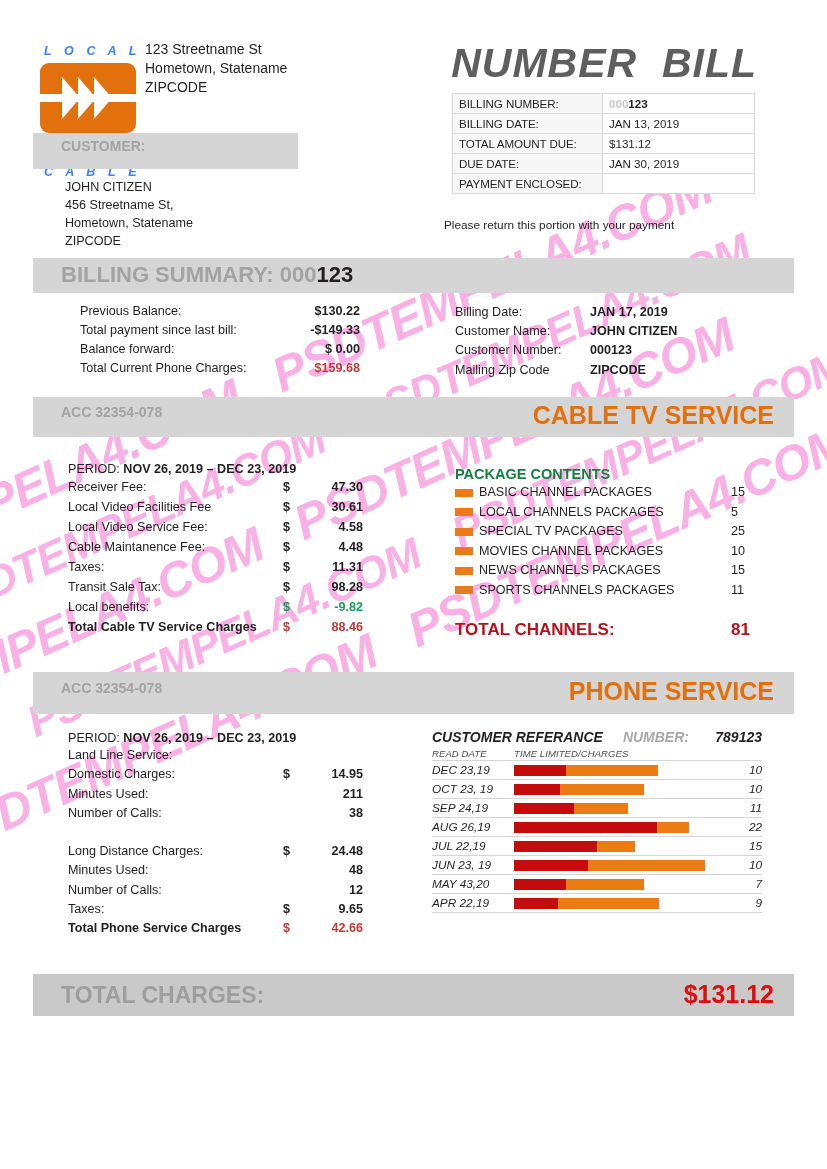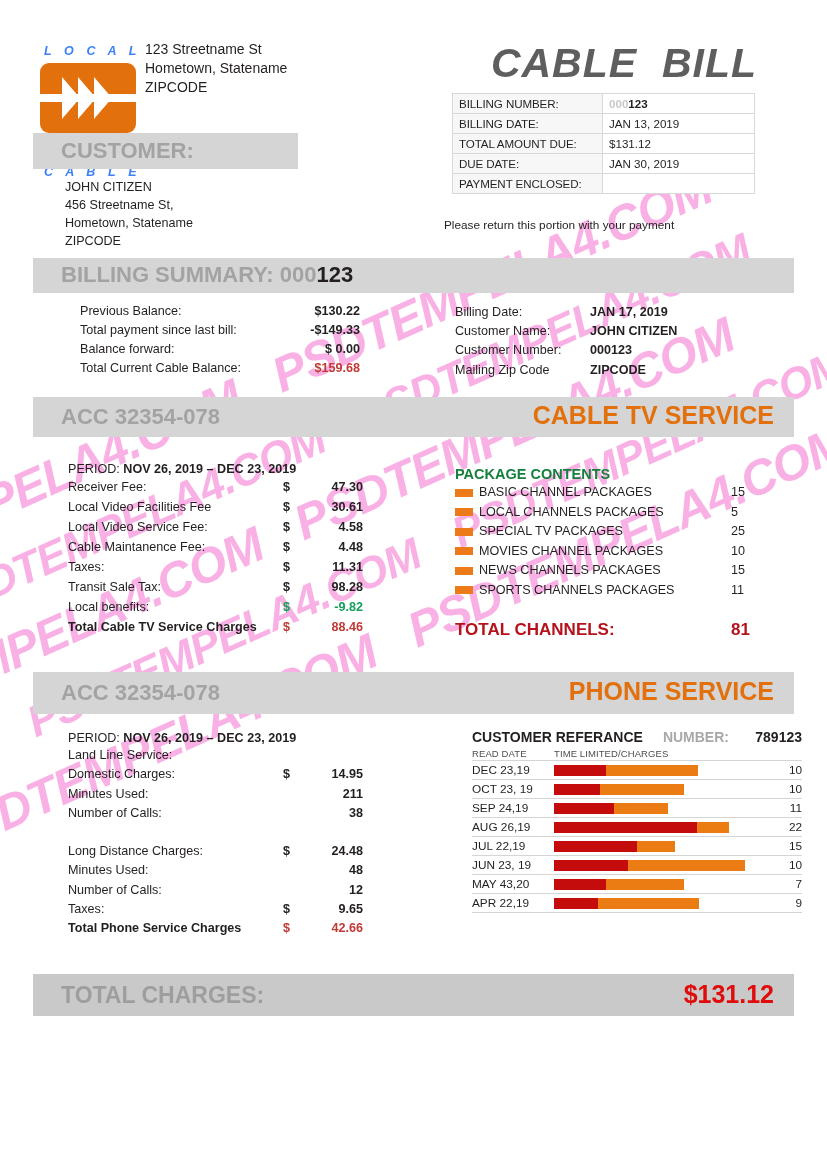--- a/index.html
+++ b/index.html
@@ -107,21 +107,21 @@
   }
 
   
   .band {
     position: absolute; left: 33px; width: 761px;
     background: #d5d5d5;
     z-index: 10;
   }
   .band-title {
     position: absolute;
-    font-size: 22px; font-weight: bold;
+    font-size: 14px; font-weight: bold;
     color: #a3a3a3; letter-spacing: 0px;
   }
   .band-right {
     position: absolute; right: 20px;
     font-size: 23px; font-weight: bold; color: #e2700c;
   }
 
   #customer-band { top: 133px; height: 36px; width: 265px; }
   #customer-band .band-title { left: 28px; top: 5px; }
 
@@ -191,21 +191,21 @@
 
   
   #phone-left { left: 68px; top: 731px; width: 295px; }
   #phone-left .period { font-size: 12.6px; margin-bottom: 1px; }
   #phone-left .row { line-height: 19.3px; }
   #phone-left .cur { width: 22px; text-align: left; font-weight: bold; margin-left: auto; }
   #phone-left .amt { width: 58px; text-align: right; font-weight: bold; }
   #phone-left .spacer { height: 19px; }
   #phone-left .row.total .lbl { font-weight: bold; }
 
-  #phone-right { left: 472px; top: 729px; width: 330px; }
+  #phone-right { left: 432px; top: 729px; width: 330px; font-style: italic; }
   #cust-ref {
     display: flex; align-items: baseline;
     font-size: 14px; font-weight: bold; color: #231f20;
   }
   #cust-ref .gray { color: #a8a8a8; margin-left: 20px; }
   #cust-ref .num { margin-left: auto; color: #231f20; }
   #chart-head {
     display: flex; font-size: 9.5px; color: #4d4d4d;
     margin-top: 3px; letter-spacing: 0.1px;
   }
@@ -258,21 +258,21 @@
         <div class="chev c2"></div>
         <div class="chev c3"></div>
       </div>
       <div class="logo-word">C A B L E</div>
     </div>
 
     <div id="company-address" style="white-space:pre-line">123 Streetname St
 Hometown, Statename
 ZIPCODE</div>
 
-    <div id="bill-title">CABLE  BILL</div>
+    <div id="bill-title">NUMBER  BILL</div>
   </div>
 
   <table id="billing-table">
     <tbody>
       <tr>
         <td class="k">BILLING NUMBER:</td>
         <td class="v"><span class="dim">000</span><span class="strong">123</span></td>
       </tr>
       <tr>
         <td class="k">BILLING DATE:</td>
@@ -314,21 +314,21 @@
       </div>
     <div class="row">
         <span class="lbl">Total payment since last bill:</span>
         <span class="val">-$149.33</span>
       </div>
     <div class="row">
         <span class="lbl">Balance forward:</span>
         <span class="val">$ 0.00</span>
       </div>
     <div class="row">
-        <span class="lbl">Total Current Cable Balance:</span>
+        <span class="lbl">Total Current Phone Charges:</span>
         <span class="val val-red">$159.68</span>
       </div>
   </div>
 
   <div class="detail-col" id="summary-right">
     <div class="row">
         <span class="lbl">Billing Date:</span>
         <span class="val">JAN 17, 2019</span>
       </div>
     <div class="row">

